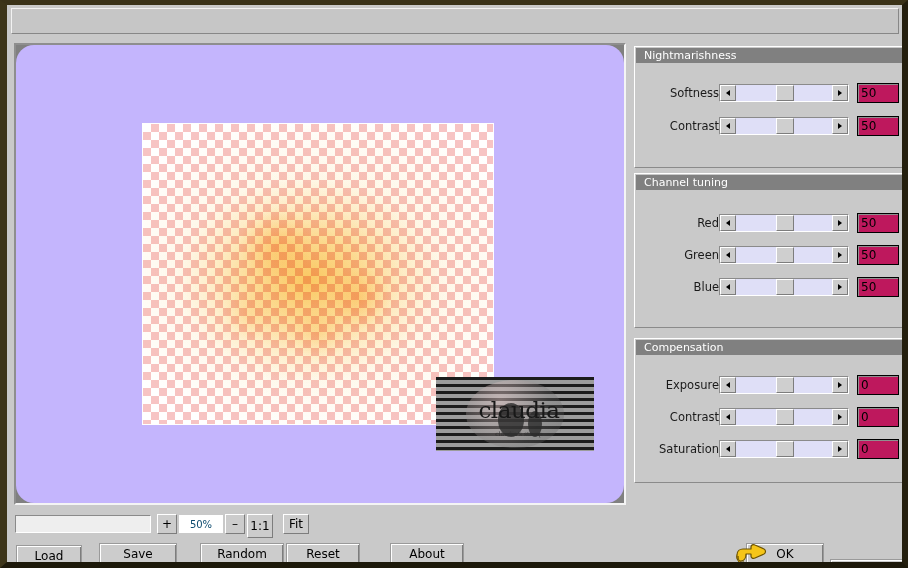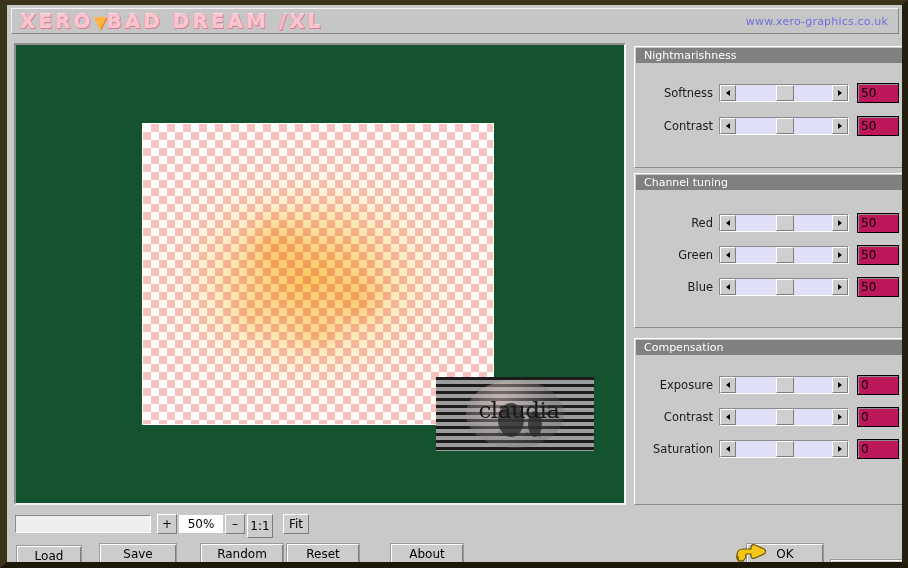--- a/index.html
+++ b/index.html
@@ -83,22 +83,23 @@
     border-top: 2px solid #8e8e8e;
     border-left: 2px solid #8e8e8e;
     border-right: 2px solid #f4f4f4;
     border-bottom: 2px solid #f4f4f4;
     box-sizing: border-box;
     background: #808080;
   }
   .preview-inner {
     position: absolute;
     inset: 0;
-    background: #14532d;
+    background: #c4b5fd;
     overflow: hidden;
+    border-radius: 18px;
   }
   .image-area {
     position: absolute;
     left: 126px; top: 78px;
     width: 352px; height: 302px;
     border: 1px solid #ffffff;
     box-sizing: border-box;
     overflow: hidden;
   }
   .checker {
@@ -198,21 +199,20 @@
     line-height: 15px;
     padding-left: 8px;
     box-sizing: border-box;
     overflow: hidden;
   }
 
   .ctrl-row { position: absolute; height: 18px; }
   .ctrl-label {
     position: absolute;
     right: 100%;
-    margin-right: 6px;
     top: 0;
     height: 18px;
     line-height: 18px;
     font-family: "DejaVu Sans", sans-serif;
     font-size: 11.5px;
     color: #1a1a1a;
     white-space: nowrap;
   }
   .slider {
     position: absolute;
@@ -314,47 +314,42 @@
     box-shadow:
       inset 1px 1px 0 #ffffff,
       inset -1px -1px 0 #7d7d7d;
   }
   .zoomlabel {
     position: absolute;
     left: 172px; top: 510px;
     width: 44px; height: 18px;
     background: #ffffff;
     font-family: "DejaVu Sans", sans-serif;
-    font-size: 12px;
-    color: #000000;
+    font-size: 10px;
+    color: #0c4a6e;
     display: flex;
     align-items: center;
     justify-content: center;
   }
 
   
   .cursor-hand {
     position: absolute;
     left: 726px; top: 536px;
     width: 34px; height: 26px;
     pointer-events: none;
   }
 </style>
 </head>
 <body>
 
 <div class="app">
 <div class="inner">
 
   <div class="titlebar">
-    <div class="logo">
-      <span>XERO</span><span class="tri">▼</span><span>BAD DREAM</span>
-      <span class="slash">/</span><span>XL</span>
-    </div>
-    <div class="weburl">www.xero-graphics.co.uk</div>
   </div>
 
   <div class="preview-frame">
     <div class="preview-inner">
       <div class="image-area">
         <div class="checker"></div>
         <div class="glow"></div>
         <div class="glow2"></div>
       </div>
       <div class="watermark">
@@ -438,21 +433,21 @@
             </div>
         <div class="sl-thumb" style="left:56px;"></div>
         <div class="sl-btn right">
               <i class="arrow"></i>
             </div>
       </div>
       <div class="numbox">50</div>
     </div>
   </div>
 
-  <div class="group" style="left:627px;top:333px;width:272px;height:167px;padding-left:34px;">
+  <div class="group" style="left:627px;top:333px;width:272px;height:145px;padding-left:34px;">
     <div class="group-title">Compensation</div>
 
     <div class="ctrl-row" style="left:84px;top:37px;">
       <div class="ctrl-label">Exposure</div>
       <div class="slider">
         <div class="sl-btn left">
               <i class="arrow"></i>
             </div>
         <div class="sl-thumb" style="left:56px;"></div>
         <div class="sl-btn right">

